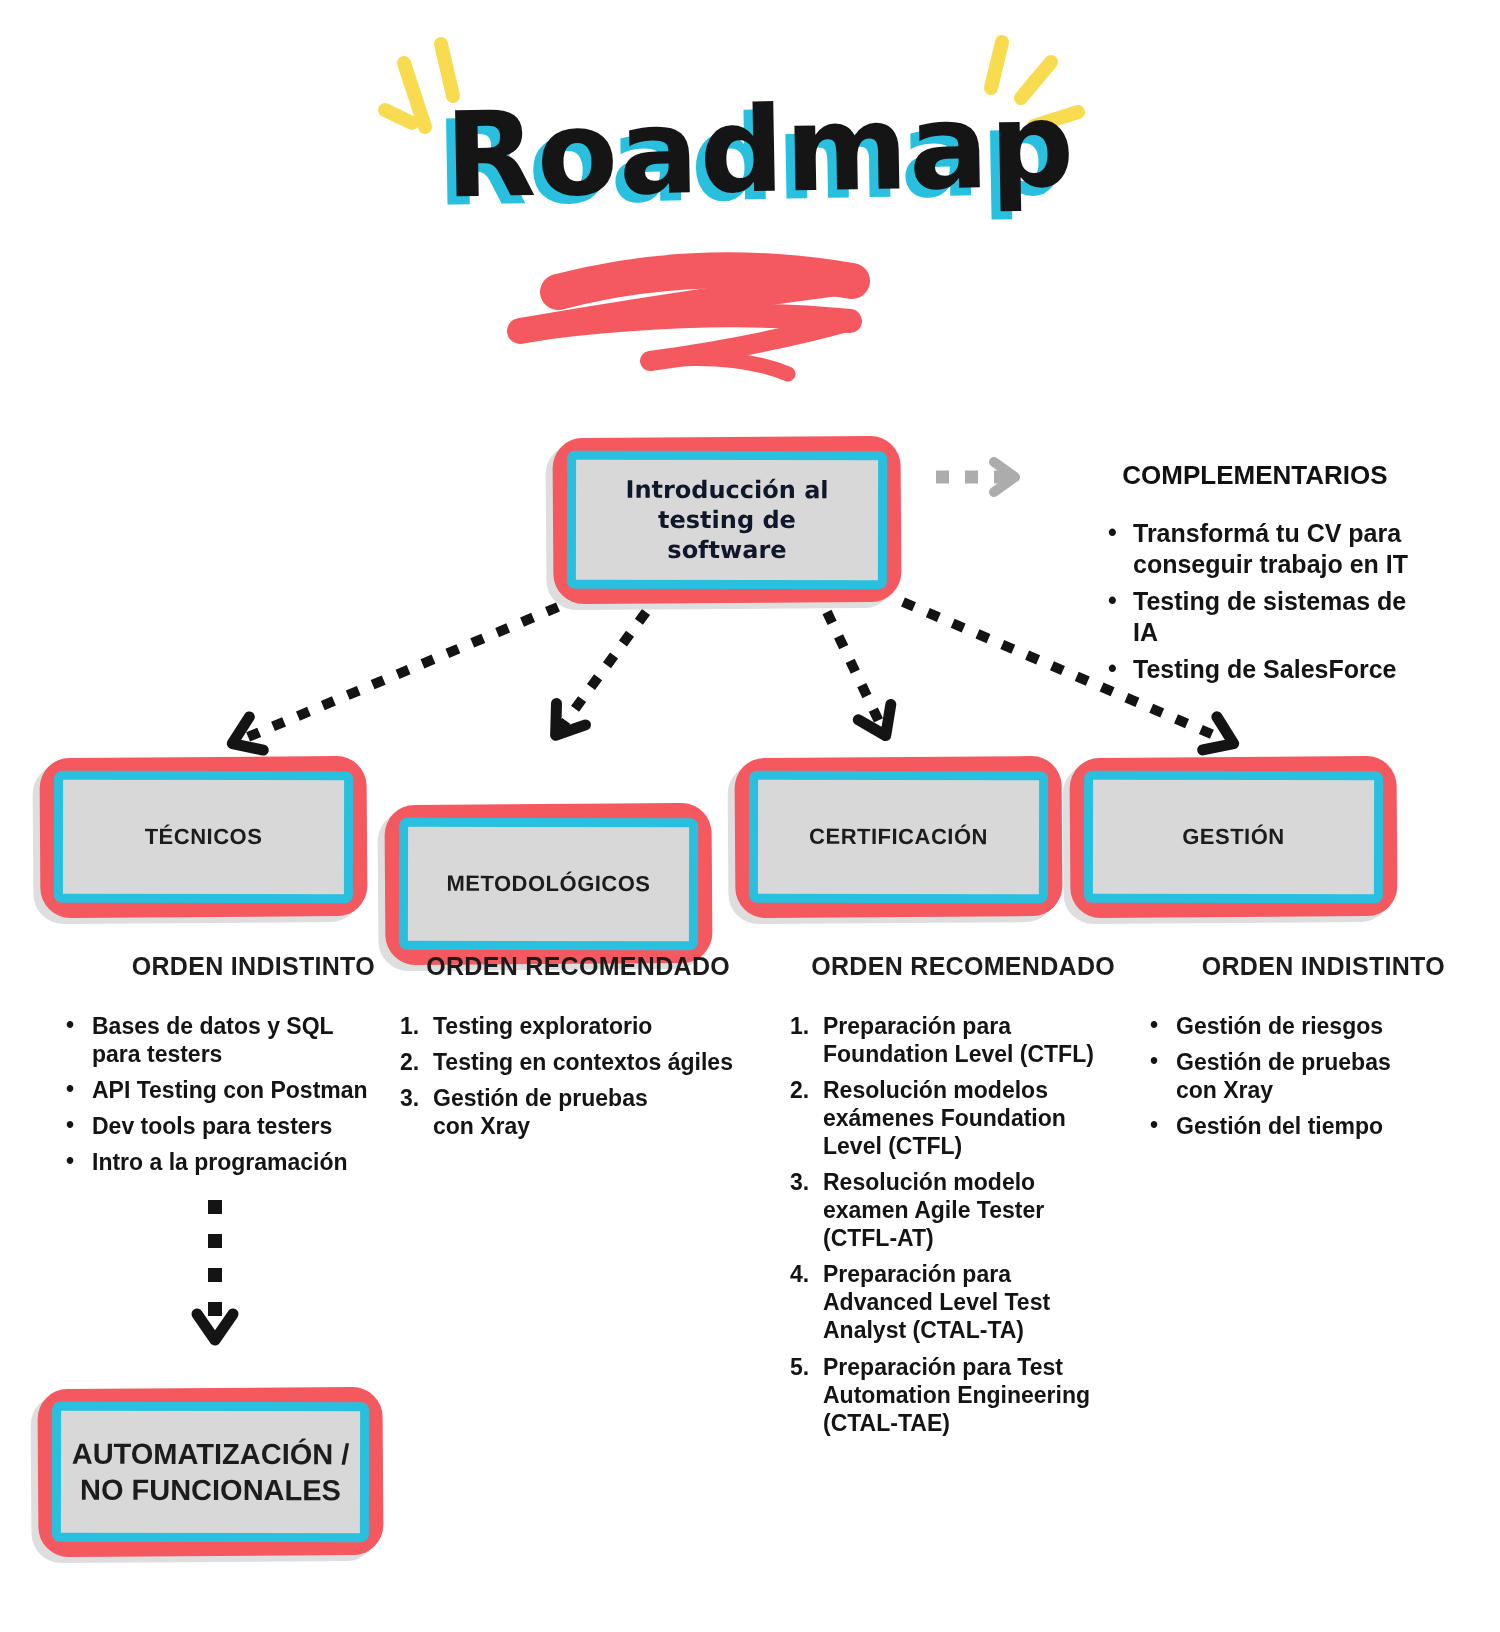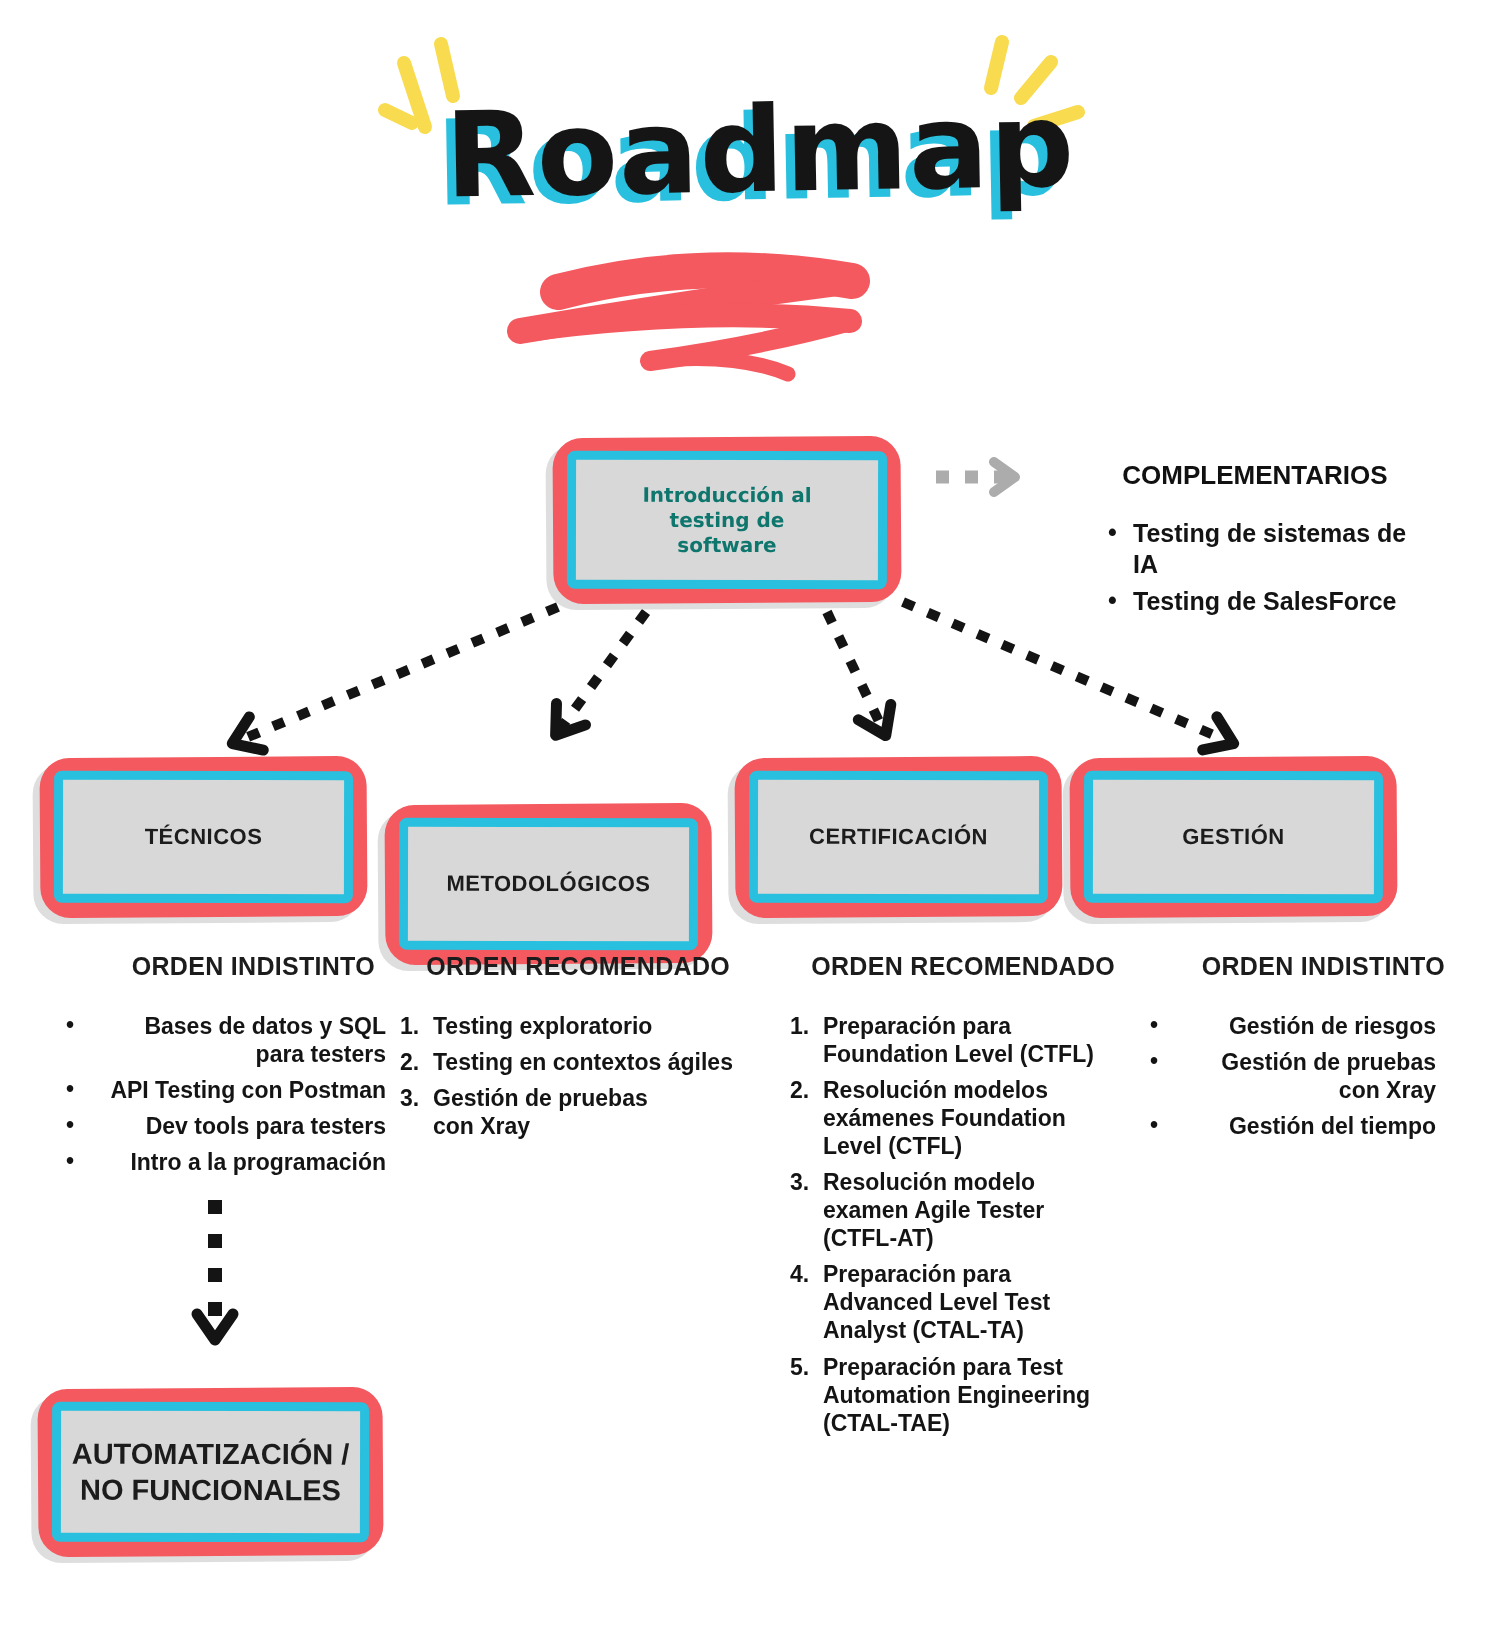--- a/index.html
+++ b/index.html
@@ -25,22 +25,22 @@
     width:100%;height:100%;background:var(--red);border-radius:30px;padding:14px;
     transform:rotate(-0.4deg);box-shadow:-7px 6px 0 rgba(190,190,190,.5);
   }
   .sb-cyan{
     width:100%;height:100%;background:var(--box-fill);border:9px solid var(--cyan);
     border-radius:8px;display:flex;align-items:center;justify-content:center;
     text-align:center;transform:rotate(0.5deg);
   }
   .root-box{left:553px;top:437px;width:348px;height:166px;}
   .root-box .sb-label{
-    font-family:"DejaVu Sans",sans-serif;font-weight:bold;font-size:20px;
-    line-height:1.25;color:#0f766e;width:220px;
+    font-family:"DejaVu Sans",sans-serif;font-weight:bold;font-size:24px;
+    line-height:1.25;color:#0f172a;width:220px;
   }
   .branch-box{top:757px;width:327px;height:160px;}
   .bx0{left:40px;} .bx1{left:385px;margin-top:47px;} .bx2{left:735px;} .bx3{left:1070px;}
   .branch-box .sb-label{
     font-family:"Liberation Sans",sans-serif;font-weight:bold;font-size:22px;
     letter-spacing:.5px;color:#1c1c1c;width:270px;
   }
   .auto-box{left:38px;top:1388px;width:345px;height:168px;}
   .auto-box .sb-label{
     font-family:"Liberation Sans",sans-serif;font-weight:bold;font-size:29px;
@@ -51,21 +51,21 @@
     position:absolute;top:952px;text-align:right;font-weight:bold;font-size:25px;
     color:#1c1c1c;letter-spacing:.3px;
   }
   .od0{left:45px;width:330px;} .od1{left:400px;width:330px;}
   .od2{left:785px;width:330px;} .od3{left:1115px;width:330px;}
 
   
   .blist,.nlist{position:absolute;top:1012px;list-style:none;font-weight:bold;
     font-size:23px;color:var(--text);line-height:1.22;}
   .blist li,.nlist li{position:relative;margin-bottom:8px;}
-  .blist li{padding-left:36px;text-align:right;}
+  .blist li{padding-left:36px;}
   .blist li::before{content:"\2022";position:absolute;left:10px;top:-1px;}
   .nlist{counter-reset:n;}
   .nlist li{padding-left:33px;counter-increment:n;}
   .nlist li::before{content:counter(n) ".";position:absolute;left:0;top:0;}
 
   .lst-tecnicos{left:56px;width:330px;}
   .lst-metodologicos{left:400px;width:345px;}
   .lst-metodologicos li:nth-child(3){max-width:273px;}
   .lst-certificacion{left:790px;width:320px;}
   .lst-certificacion li:nth-child(3){max-width:273px;}
@@ -129,20 +129,21 @@
   <div class="sketch-box root-box">
     <div class="sb-red">
       <div class="sb-cyan">
         <div class="sb-label">Introducción al testing de software</div>
       </div>
     </div>
   </div>
 
   <div class="comp-heading">COMPLEMENTARIOS</div>
   <ul class="comp-list">
+    <li>Transformá tu CV para conseguir trabajo en IT</li>
     <li>Testing de sistemas de IA</li>
     <li>Testing de SalesForce</li>
   </ul>
 
   <div class="sketch-box branch-box bx0">
     <div class="sb-red">
       <div class="sb-cyan">
         <div class="sb-label">TÉCNICOS</div>
       </div>
     </div>

